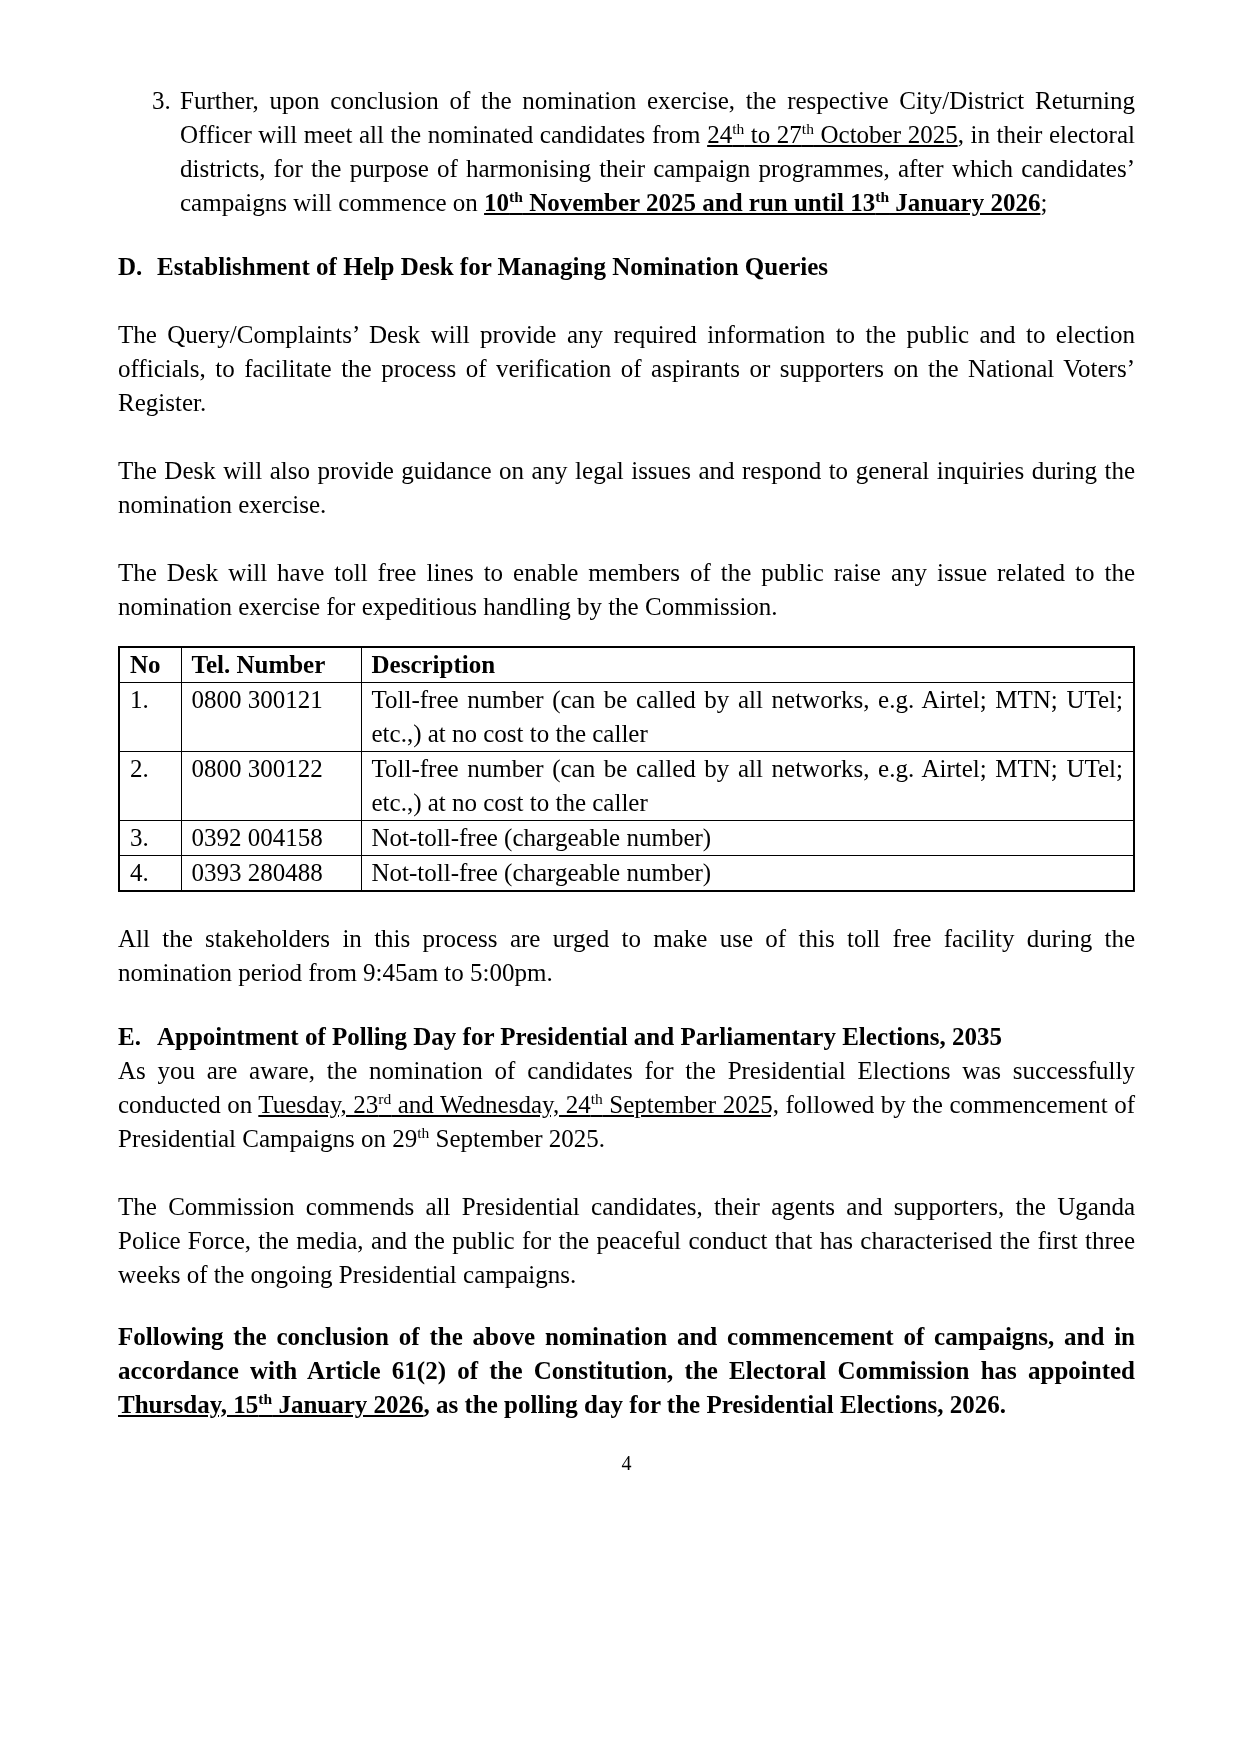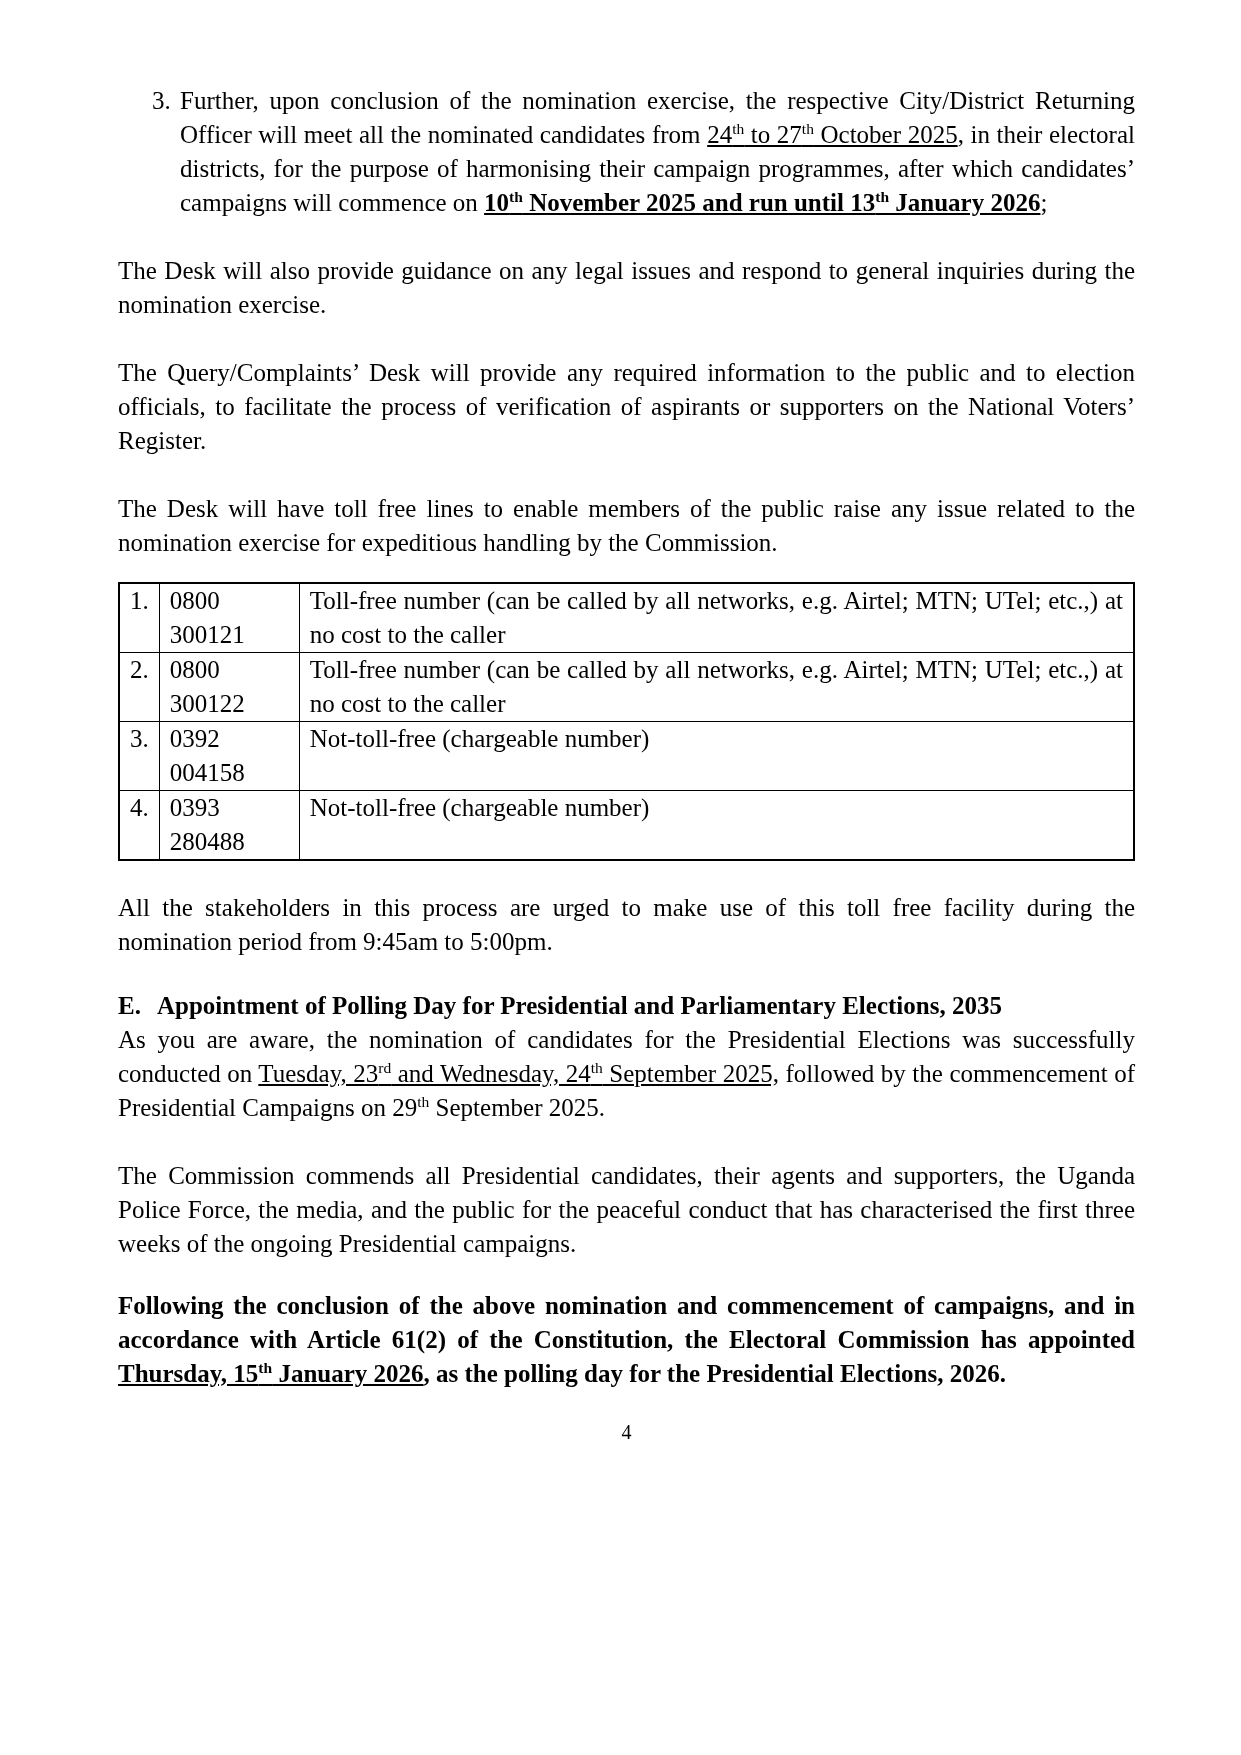--- a/index.html
+++ b/index.html
@@ -67,27 +67,35 @@
 </head>
 <body>
 
 <div class="page">
 
   <div class="para list-item">
     <span class="marker">3.</span>
     <span><span>Further, upon conclusion of the nomination exercise, the respective City/District Returning Officer will meet all the nominated candidates from </span><span class="u">24</span><span class="u"><span class="sup">th</span></span><span class="u"> to 27</span><span class="u"><span class="sup">th</span></span><span class="u"> October 2025</span><span>, in their electoral districts, for the purpose of harmonising their campaign programmes, after which candidates’ campaigns will commence on </span><span class="b u">10</span><span class="b u"><span class="sup">th</span></span><span class="b u"> November 2025 and run until 13</span><span class="b u"><span class="sup">th</span></span><span class="b u"> January 2026</span><span>;</span></span>
   </div>
 
+  <p class="heading">
+    <span class="hmarker">D.</span><span>Establishment of Help Desk for Managing Nomination Queries</span>
+  </p>
 
+  <p class="mt">The Query/Complaints’ Desk will provide any required information to the public and to election officials, to facilitate the process of verification of aspirants or supporters on the National Voters’ Register.</p>
   <p class="mt">The Desk will also provide guidance on any legal issues and respond to general inquiries during the nomination exercise.</p>
-  <p class="mt">The Query/Complaints’ Desk will provide any required information to the public and to election officials, to facilitate the process of verification of aspirants or supporters on the National Voters’ Register.</p>
   <p class="mt">The Desk will have toll free lines to enable members of the public raise any issue related to the nomination exercise for expeditious handling by the Commission.</p>
 
   <table class="phone-table">
     <tbody>
+        <tr>
+      <th class="col-no">No</th>
+      <th class="col-tel">Tel. Number</th>
+      <th>Description</th>
+    </tr>
     <tr>
       <td>1.</td>
       <td>0800 300121</td>
       <td class="desc">Toll-free number (can be called by all networks, e.g. Airtel; MTN; UTel; etc.,) at no cost to the caller</td>
     </tr>
     <tr>
       <td>2.</td>
       <td>0800 300122</td>
       <td class="desc">Toll-free number (can be called by all networks, e.g. Airtel; MTN; UTel; etc.,) at no cost to the caller</td>
     </tr>

